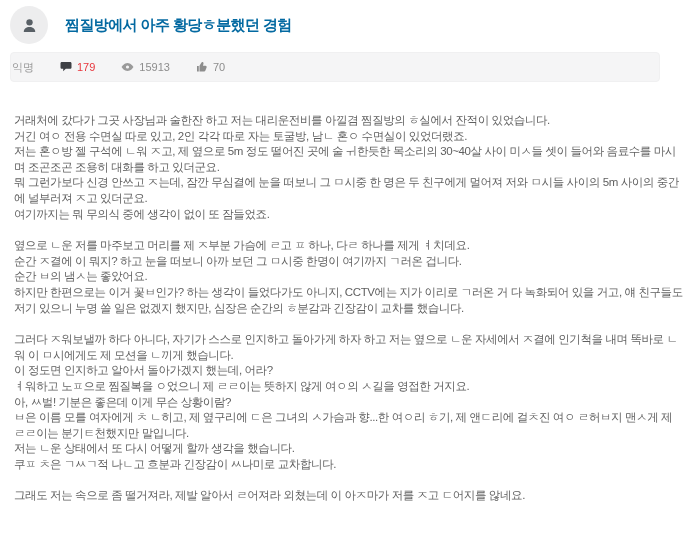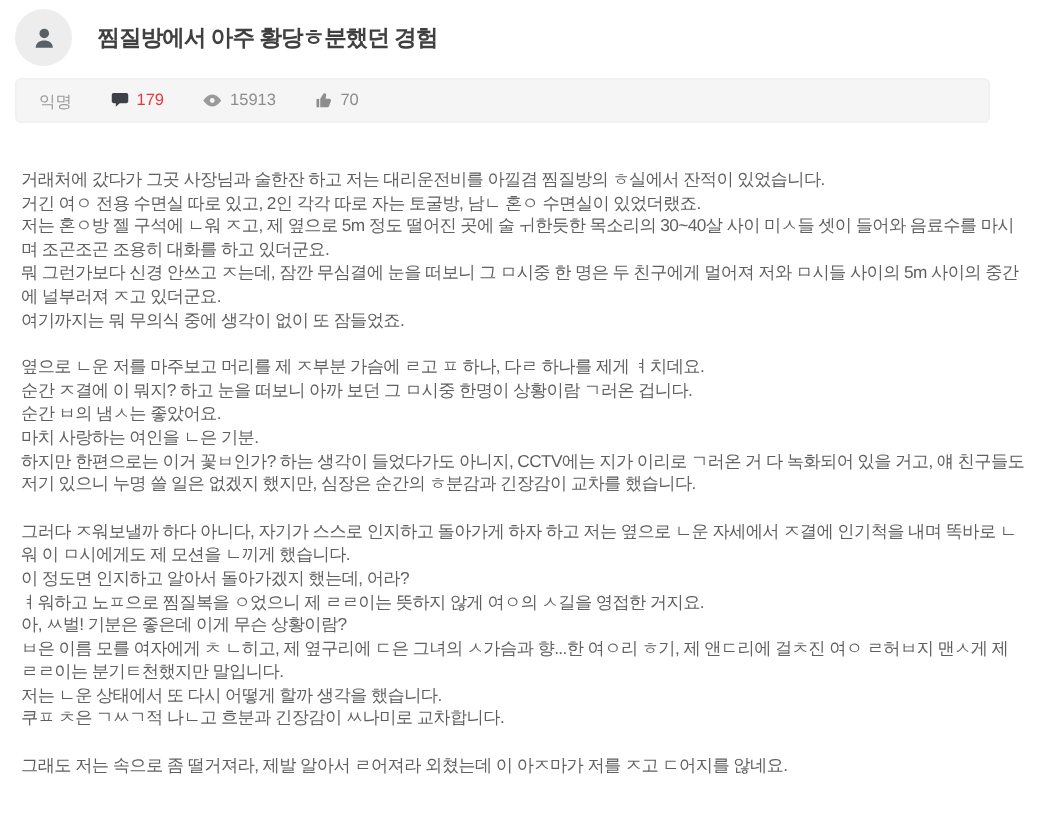--- a/index.html
+++ b/index.html
@@ -22,36 +22,36 @@
     width: 38px; height: 38px;
     border-radius: 50%;
     background: #ededee;
     display: flex; align-items: center; justify-content: center;
     flex: 0 0 auto;
   }
   .post-title {
     margin-left: 17px;
     font-size: 15px;
     font-weight: bold;
-    color: #404040;
+    color: #0369a1;
     letter-spacing: -0.6px;
   }
 
   
   .stats-bar {
     margin: 2px 0 0 10px;
     width: 650px;
     height: 30px;
     background: #f5f5f6;
     border: 1px solid #f0f0f1;
     border-radius: 4px;
     box-sizing: border-box;
     display: flex;
     align-items: center;
-    padding: 0 15px;
+    padding: 0 1px;
   }
   .stat {
     display: flex;
     align-items: center;
     font-size: 11px;
     color: #8d8d8d;
     margin-right: 26px;
   }
   .stat .ic { margin-right: 5px; display: inline-flex; }
   .stat.author { color: #9a9a9a; }
@@ -122,23 +122,22 @@
       </p>
       <div>거래처에 갔다가 그곳 사장님과 술한잔 하고 저는 대리운전비를 아낄겸 찜질방의 ㅎ실에서 잔적이 있었습니다.</div>
       <div>거긴 여ㅇ 전용 수면실 따로 있고, 2인 각각 따로 자는 토굴방, 남ㄴ 혼ㅇ 수면실이 있었더랬죠.</div>
       <div>저는 혼ㅇ방 젤 구석에 ㄴ워 ㅈ고, 제 옆으로 5m 정도 떨어진 곳에 술 ㅟ한듯한 목소리의 30~40살 사이 미ㅅ들 셋이 들어와 음료수를 마시며 조곤조곤 조용히 대화를 하고 있더군요.</div>
       <div>뭐 그런가보다 신경 안쓰고 ㅈ는데, 잠깐 무심결에 눈을 떠보니 그 ㅁ시중 한 명은 두 친구에게 멀어져 저와 ㅁ시들 사이의 5m 사이의 중간에 널부러져 ㅈ고 있더군요.</div>
       <div>여기까지는 뭐 무의식 중에 생각이 없이 또 잠들었죠.</div>
     <p></p>
     <p>
       </p>
       <div>옆으로 ㄴ운 저를 마주보고 머리를 제 ㅈ부분 가슴에 ㄹ고 ㅍ 하나, 다ㄹ 하나를 제게 ㅕ치데요.</div>
-      <div>순간 ㅈ결에 이 뭐지? 하고 눈을 떠보니 아까 보던 그 ㅁ시중 한명이 상황이람 ㄱ러온 겁니다.</div>
+      <div>순간 ㅈ결에 이 뭐지? 하고 눈을 떠보니 아까 보던 그 ㅁ시중 한명이 여기까지 ㄱ러온 겁니다.</div>
       <div>순간 ㅂ의 냄ㅅ는 좋았어요.</div>
-      <div>마치 사랑하는 여인을 ㄴ은 기분.</div>
       <div>하지만 한편으로는 이거 꽃ㅂ인가? 하는 생각이 들었다가도 아니지, CCTV에는 지가 이리로 ㄱ러온 거 다 녹화되어 있을 거고, 얘 친구들도 저기 있으니 누명 쓸 일은 없겠지 했지만, 심장은 순간의 ㅎ분감과 긴장감이 교차를 했습니다.</div>
     <p></p>
     <p>
       </p>
       <div>그러다 ㅈ워보낼까 하다 아니다, 자기가 스스로 인지하고 돌아가게 하자 하고 저는 옆으로 ㄴ운 자세에서 ㅈ결에 인기척을 내며 똑바로 ㄴ워 이 ㅁ시에게도 제 모션을 ㄴ끼게 했습니다.</div>
       <div>이 정도면 인지하고 알아서 돌아가겠지 했는데, 어라?</div>
       <div>ㅕ워하고 노ㅍ으로 찜질복을 ㅇ었으니 제 ㄹㄹ이는 뜻하지 않게 여ㅇ의 ㅅ길을 영접한 거지요.</div>
       <div>아, ㅆ벌! 기분은 좋은데 이게 무슨 상황이람?</div>
       <div>ㅂ은 이름 모를 여자에게 ㅊ ㄴ히고, 제 옆구리에 ㄷ은 그녀의 ㅅ가슴과 향...한 여ㅇ리 ㅎ기, 제 앤ㄷ리에 걸ㅊ진 여ㅇ ㄹ허ㅂ지 맨ㅅ게 제 ㄹㄹ이는 분기ㅌ천했지만 말입니다.</div>
       <div>저는 ㄴ운 상태에서 또 다시 어떻게 할까 생각을 했습니다.</div>

